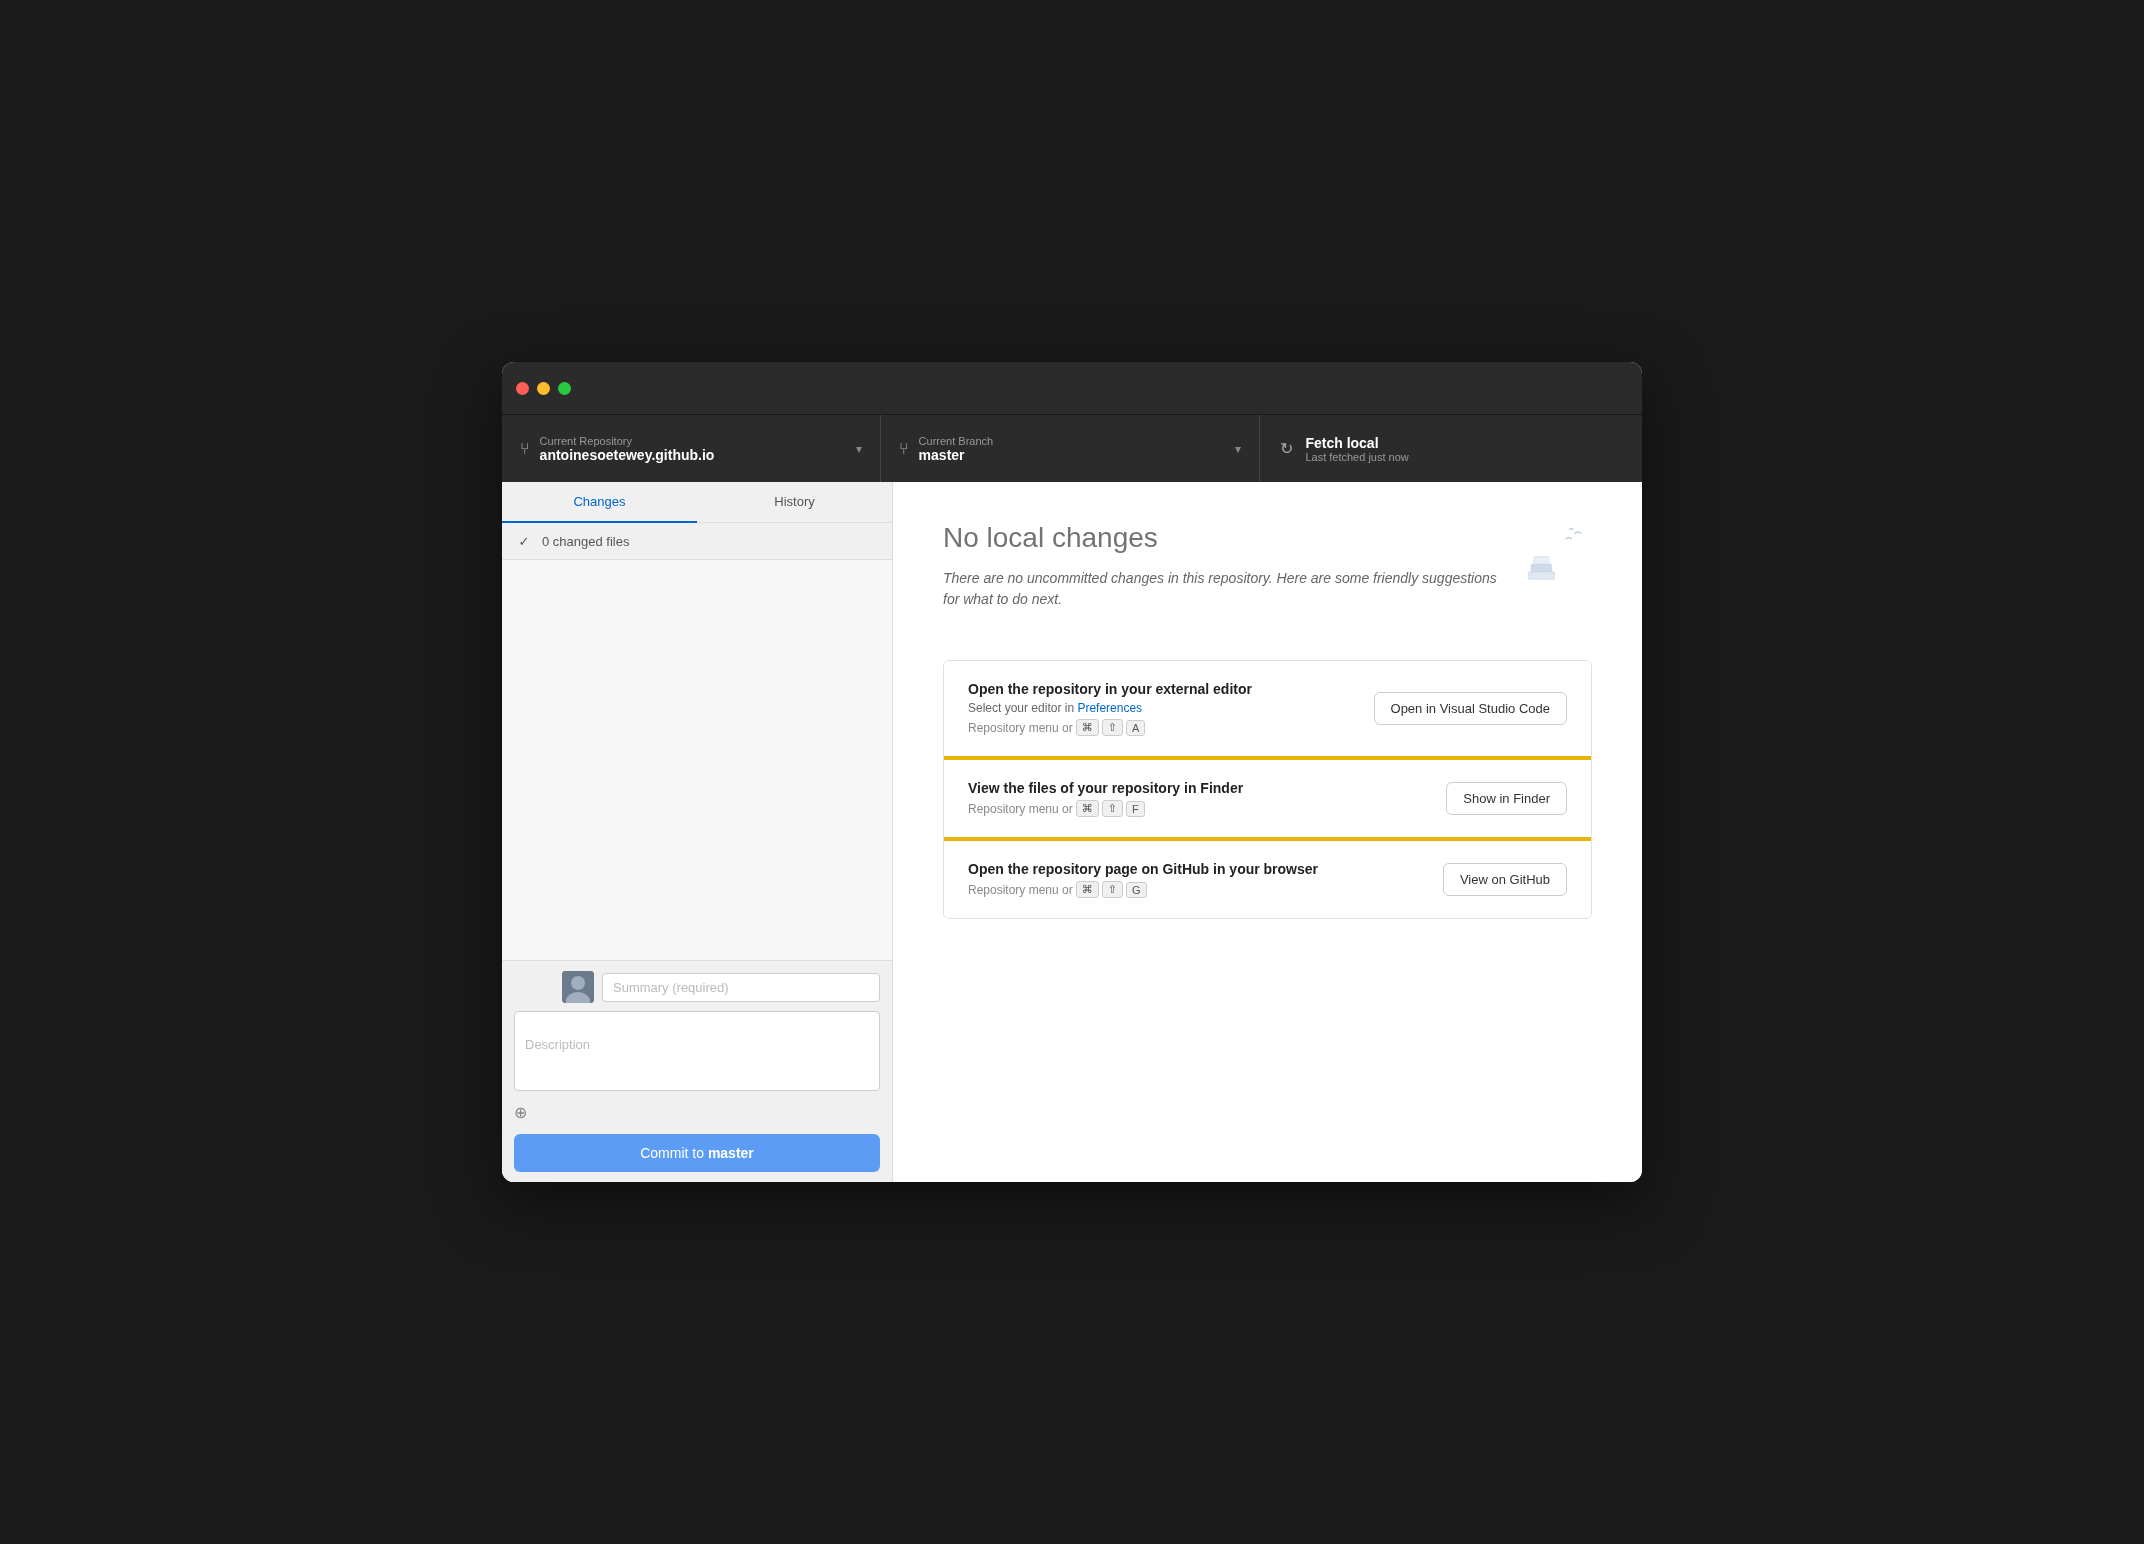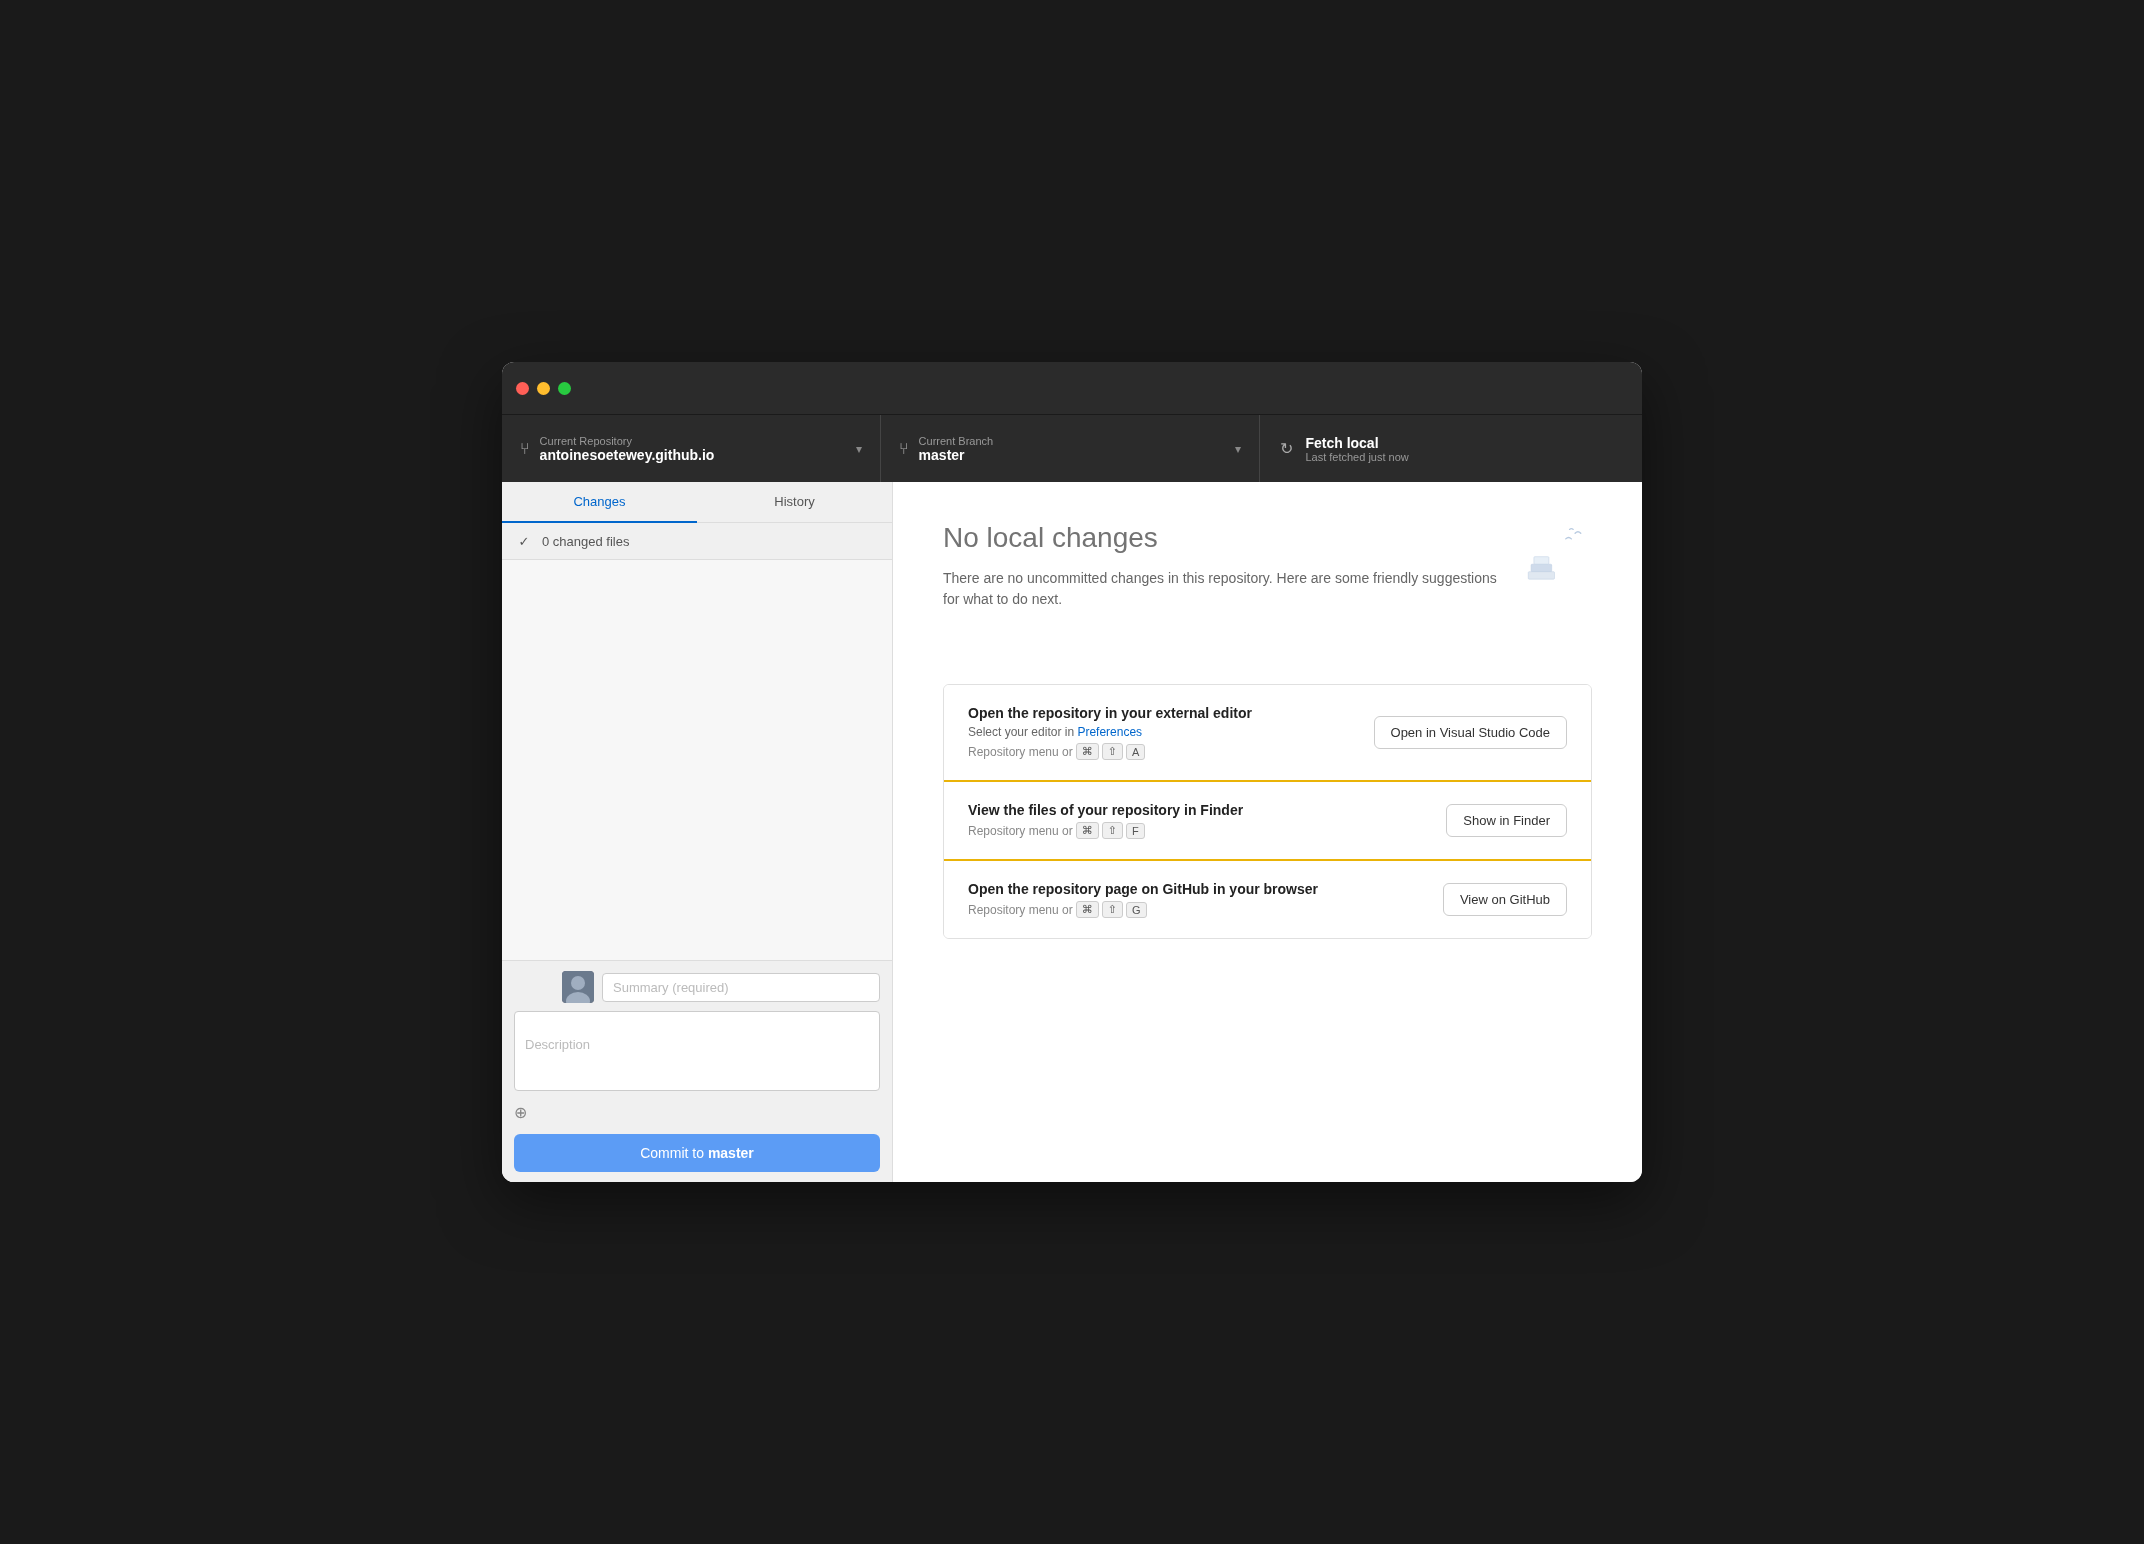--- a/index.html
+++ b/index.html
@@ -278,21 +278,22 @@
       font-size: 28px;
       font-weight: 300;
       color: #737373;
       margin-bottom: 14px;
     }
     .no-changes-desc {
       font-size: 14px;
       color: #666;
       line-height: 1.5;
       max-width: 560px;
-      margin-bottom: 44px;
+      margin-bottom: 20px;
+      font-style: italic;
     }
     .content-header {
       display: flex;
       align-items: flex-start;
       margin-bottom: 30px;
     }
     .content-header-text {
       flex: 1;
     }
 
@@ -300,21 +301,21 @@
     .cards-container {
       display: flex;
       flex-direction: column;
       gap: 0;
       border: 1px solid #e0e0e0;
       border-radius: 6px;
       overflow: hidden;
       max-width: 740px;
     }
     .card {
-      border-bottom: 2px solid #eab308;
+      border-bottom: 4px solid #eab308;
       padding: 20px 24px;
       display: flex;
       align-items: center;
       justify-content: space-between;
       background: #fff;
     }
     .card:last-child {
       border-bottom: none;
     }
     .card-text {}

